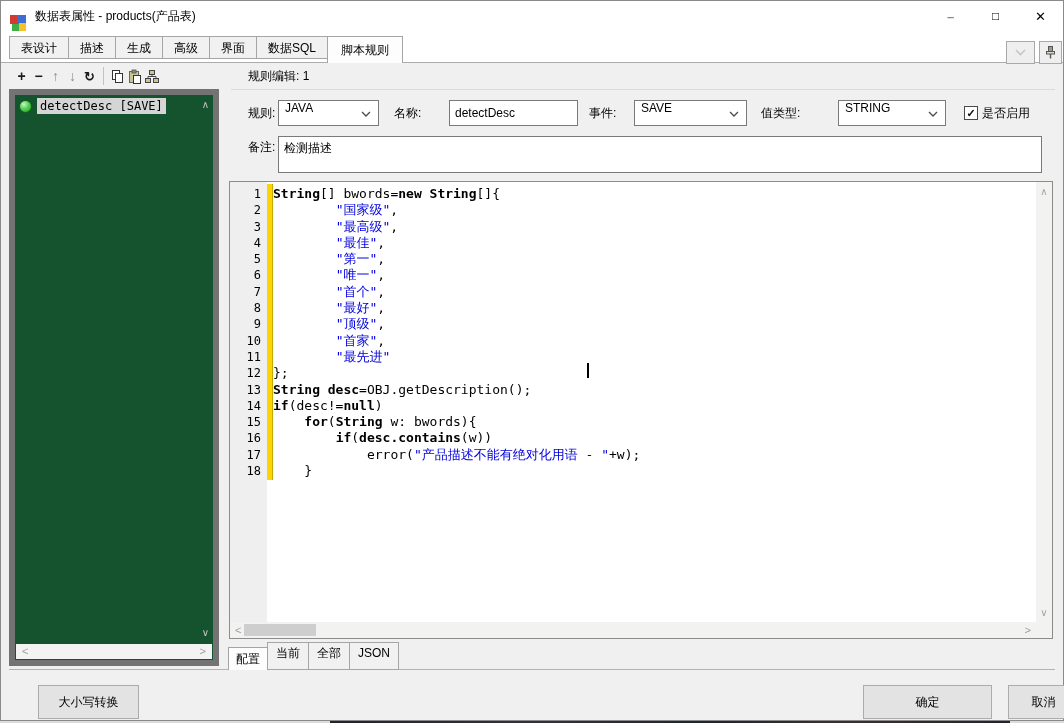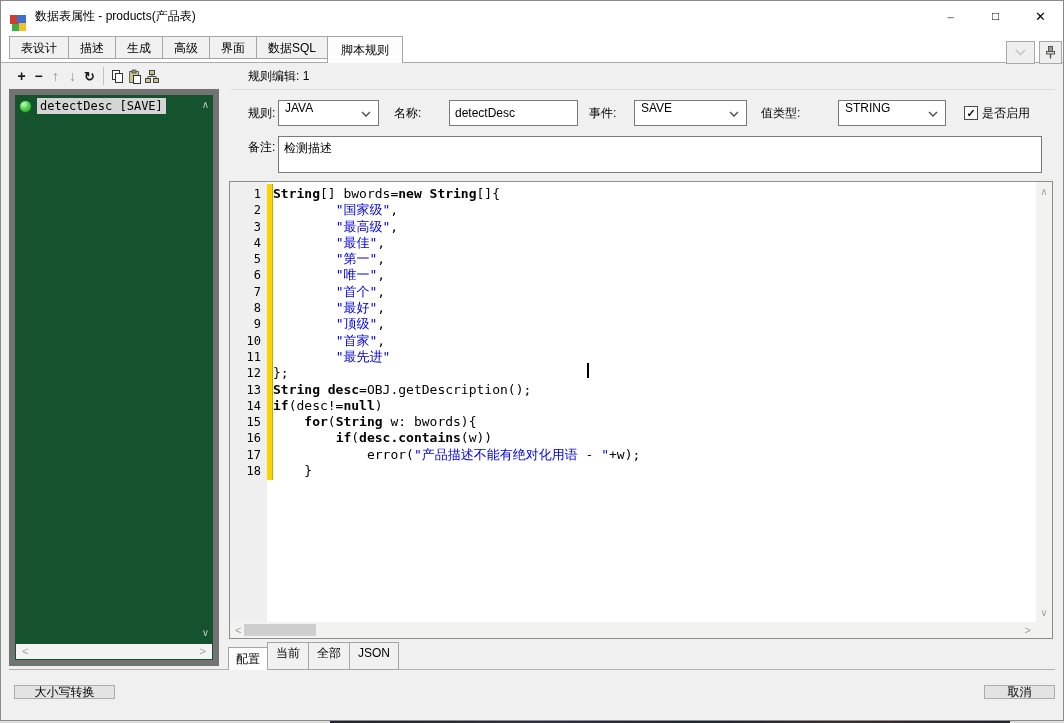--- a/index.html
+++ b/index.html
@@ -104,22 +104,22 @@
   .ed-corner{position:absolute;right:0;bottom:0;width:16px;height:16px;background:#f2f2f1;}
 
   
   .bottom-line{position:absolute;left:8px;right:8px;top:668px;height:1px;background:#b3b3b3;}
   .bottom-tabs{position:absolute;left:228px;top:646px;display:flex;align-items:flex-end;height:23px;z-index:2;}
   .btab{height:28px;line-height:20px;padding:0 8px;font-size:12px;background:#f1f1f1;
         border:1px solid #a5a5a5;margin-left:-1px;box-sizing:border-box;}
   .btab.active{height:23px;line-height:23px;background:#fdfdfd;border-bottom:none;z-index:3;position:relative;padding:0 7px;}
 
   
-  .btn{position:absolute;height:14px;background:#e3e3e3;border:1px solid #acacac;box-sizing:border-box;
-       font-size:12px;display:flex;align-items:center;justify-content:center;font-family:"Liberation Sans",sans-serif;}
+  .btn{position:absolute;height:34px;background:#e3e3e3;border:1px solid #acacac;box-sizing:border-box;
+       font-size:12px;display:flex;align-items:center;justify-content:center;font-family:"Liberation Sans",sans-serif;margin-left:24px;}
   .btn-case{left:13px;top:684px;width:101px;}
   .btn-ok{left:838px;top:684px;width:129px;}
   .btn-cancel{left:983px;top:684px;width:71px;}
 
   .desktop-sliver{position:absolute;left:330px;bottom:0;width:680px;height:2px;
                   background:linear-gradient(90deg,#23232d 0%,#31313d 30%,#1f2430 55%,#3a2f2f 75%,#23232d 100%);}
 </style>
 </head>
 <body>
 
@@ -301,17 +301,18 @@
 
     <div class="bottom-line"></div>
     <div class="bottom-tabs">
       <div class="btab active">配置</div>
       <div class="btab">当前</div>
       <div class="btab">全部</div>
       <div class="btab">JSON</div>
     </div>
 
     <div class="btn btn-case">大小写转换</div>
+    <div class="btn btn-ok">确定</div>
     <div class="btn btn-cancel">取消</div>
   </div>
 
   <div class="desktop-sliver"></div>
 </div>
 
 </body></html>

